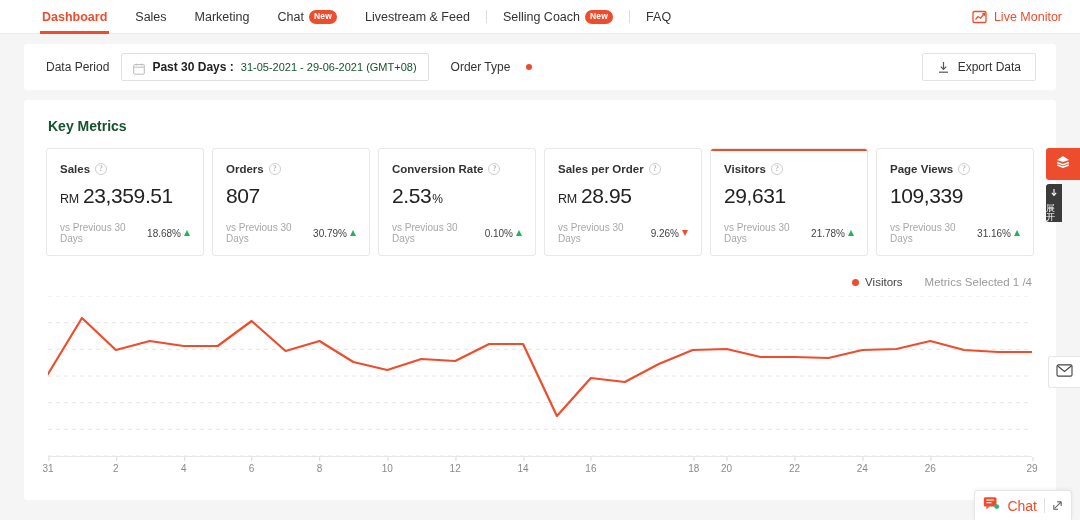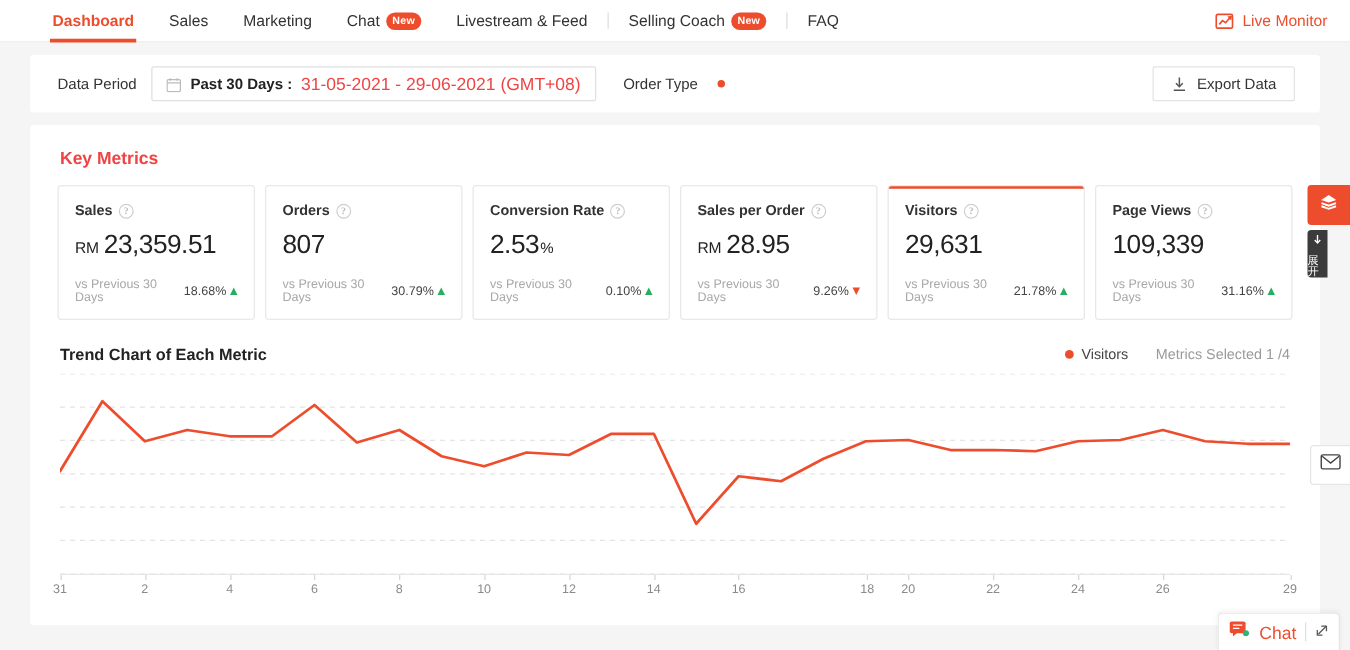--- a/index.html
+++ b/index.html
@@ -89,21 +89,21 @@
     display: flex; align-items: center; gap: 7px;
     height: 28px;
     border: 1px solid #e0e0e0;
     border-radius: 2px;
     padding: 0 11px;
     background: #fff;
     cursor: pointer;
   }
   .cal-icon { width: 12px; height: 12px; display:block; }
   .date-bold { font-size: 12px; color: #222; font-weight: bold; }
-  .date-range { font-size: 14px; color: #ef4444; text-align: center; }
+  .date-range { font-size: 11px; color: #14532d; text-align: center; }
   .filter-label-2 { font-size: 12px; color: #333; margin: 0 0 0 22px; white-space: nowrap; }
   .select-box {
     display: flex; align-items: center; justify-content: space-between;
     width: 130px; height: 28px;
     border: 1px solid #e0e0e0;
     border-radius: 2px;
     padding: 0 9px 0 11px;
     background: #fff;
     cursor: pointer;
   }
@@ -127,21 +127,21 @@
   
   .panel {
     margin: 10px 24px 0 24px;
     background: #ffffff;
     border-radius: 3px;
     padding: 18px 16px 0 16px;
     height: 400px;
   }
   .panel-title {
     font-size: 14px;
-    color: #ef4444;
+    color: #14532d;
     font-weight: bold;
     margin: 0 0 14px 8px;
   }
 
   
   .cards {
     display: flex;
     gap: 8px;
     padding: 0 6px;
   }
@@ -452,21 +452,20 @@
           <span class="vs">vs Previous 30 Days</span>
           <span class="delta">
             <span>31.16%</span>
             <span class="arrow-up"></span>
           </span>
         </div>
       </div>
     </div>
 
   <div class="trend-head">
-    <span class="trend-title">Trend Chart of Each Metric</span>
     <div class="trend-right">
       <span class="legend">
         <span class="legend-dot"></span>
         <span>Visitors</span>
       </span>
       <span class="metrics-sel">Metrics Selected 1 /4</span>
     </div>
   </div>
 
   <div class="chart-wrap">

